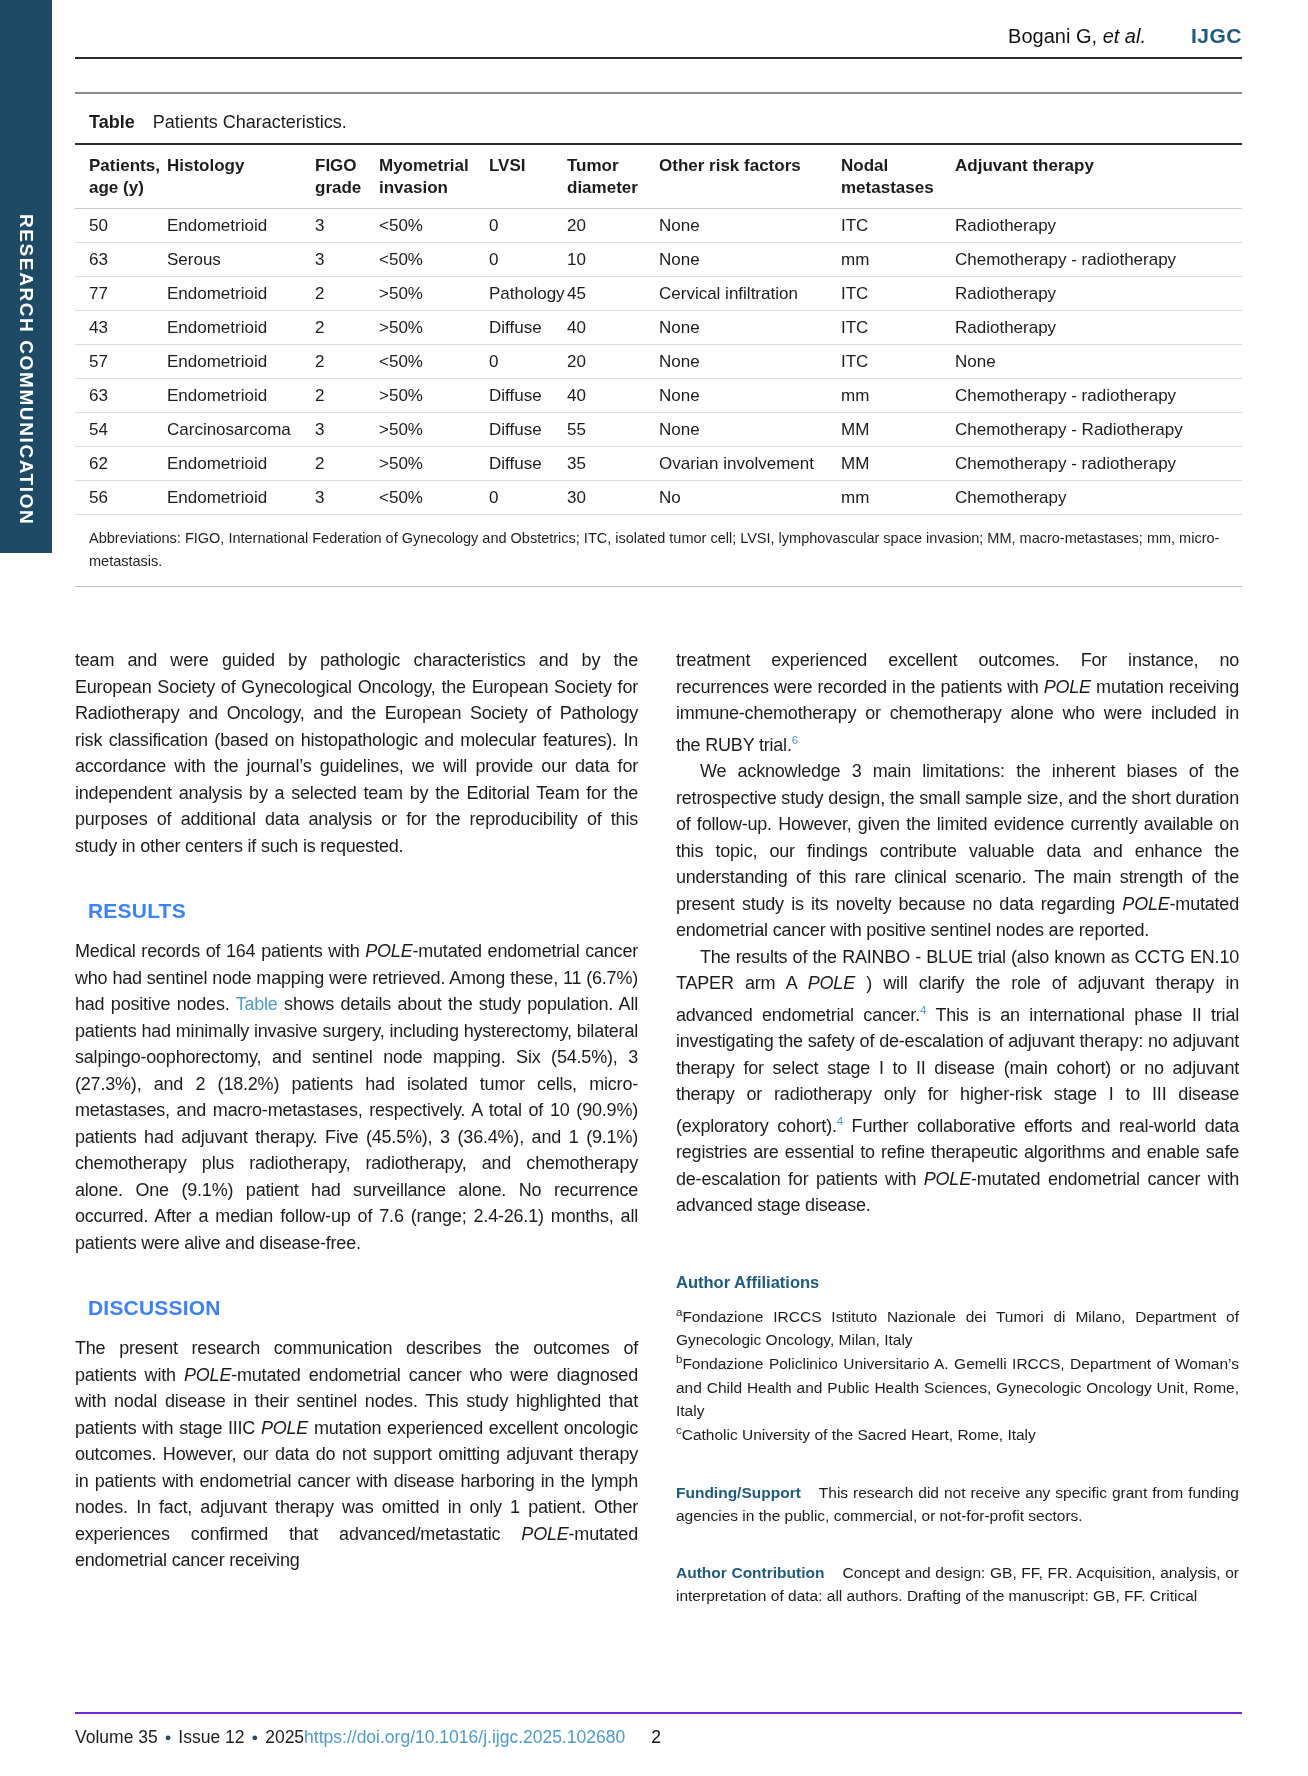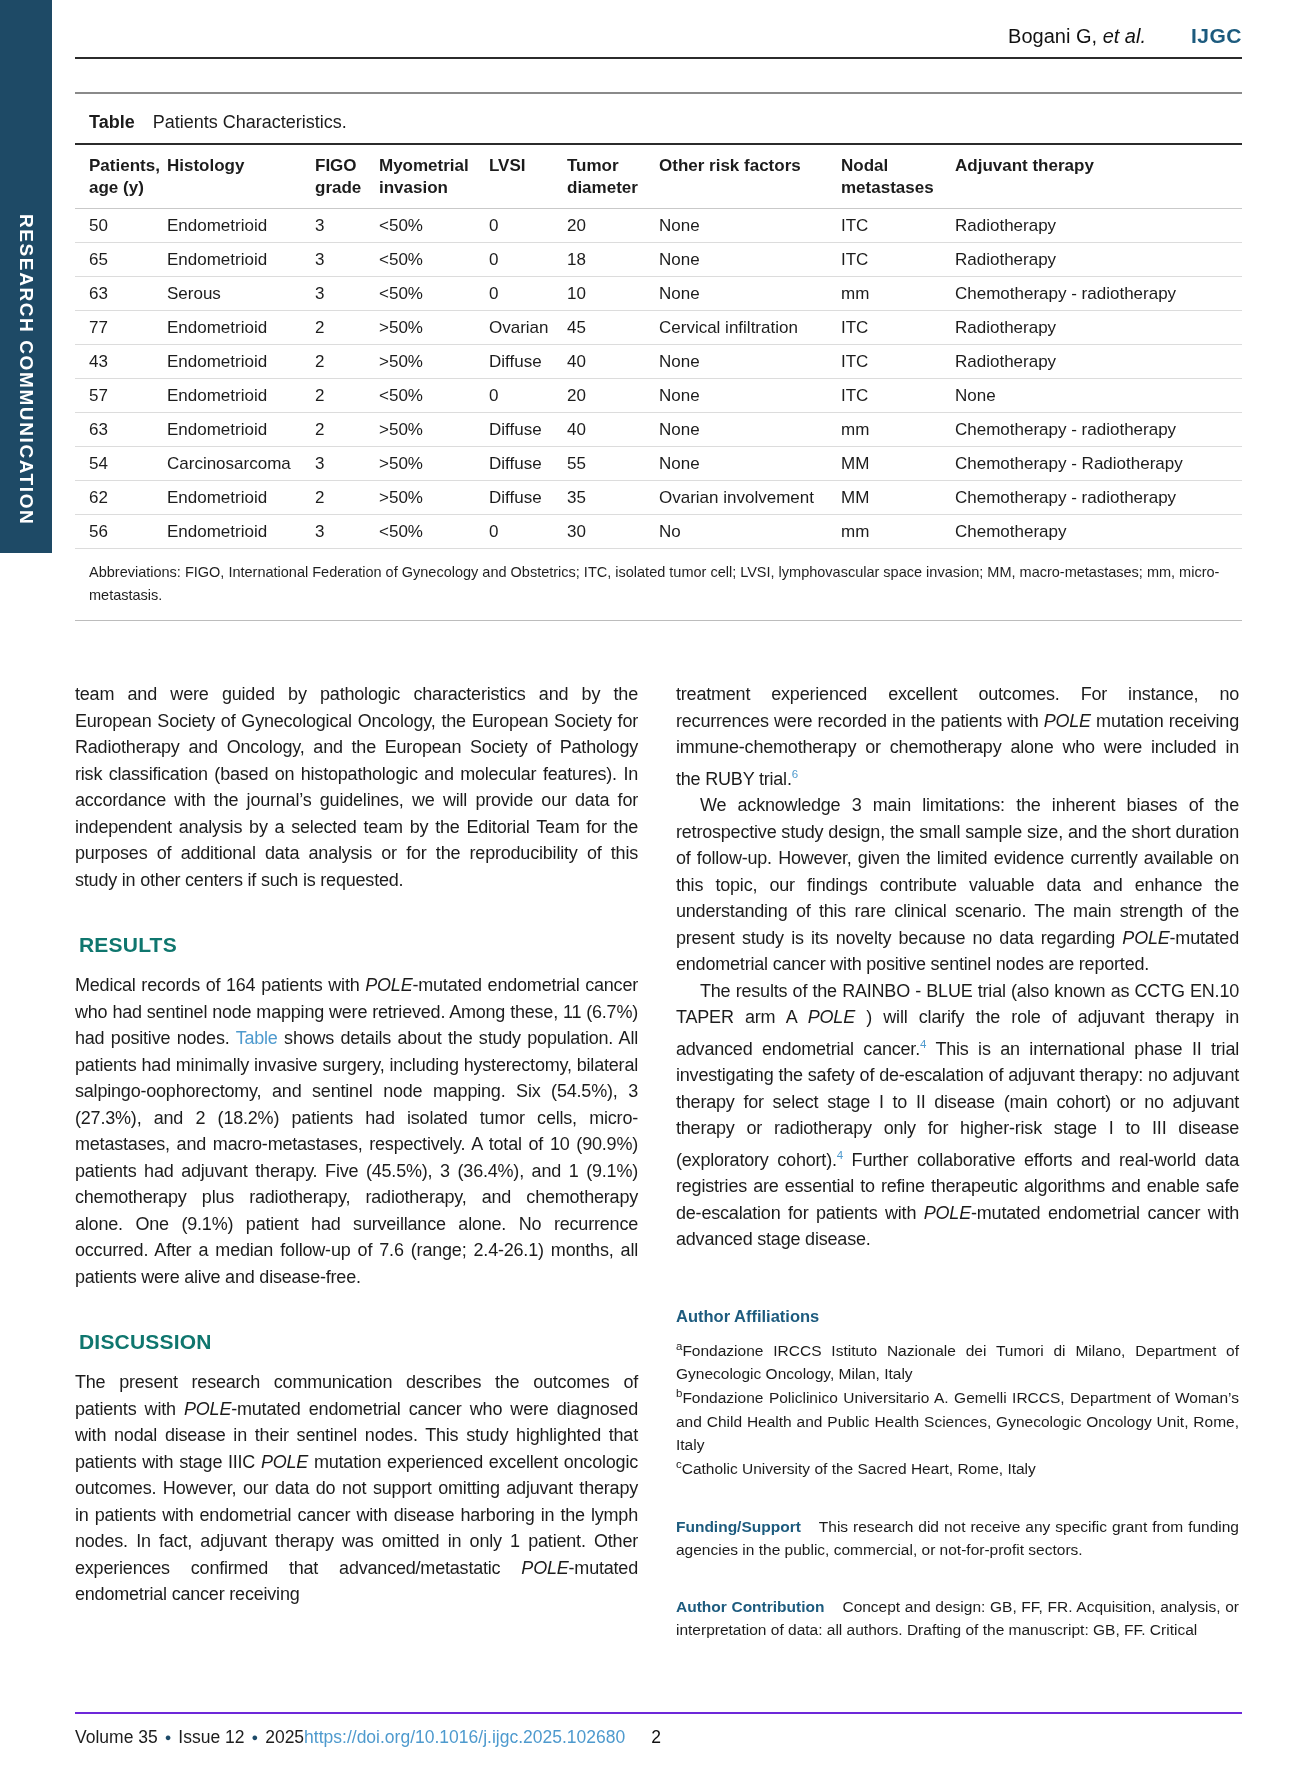--- a/index.html
+++ b/index.html
@@ -40,21 +40,21 @@
   .abbrev { padding:12px 14px 14px; font-size:14.5px; line-height:1.55; color:#1f1f1f; }
   
   .columns { display:flex; gap:38px; margin-top:60px; }
   .col { width:563px; flex:0 0 563px; }
   .body-p {
     font-size:18px; line-height:26.5px; text-align:justify; margin:0;
     letter-spacing:-0.2px; color:#1c1c1c;
   }
   .indent { text-indent:24px; }
   h2.sec {
-    color:#0f766e; font-size:21px; margin:40px 4px 15px; letter-spacing:.2px;
+    color:#3b82f6; font-size:21px; margin:40px 13px 15px; letter-spacing:.2px;
     font-weight:bold;
   }
   h3.subsec { color:#1d5b7e; font-size:16.5px; margin:54px 0 12px; font-weight:bold; }
   .small { font-size:15.5px; line-height:1.5; text-align:justify; margin:0; }
   .affl-item sup, .body-p sup { font-size:11.5px; }
   .inhead { color:#1d5b7e; font-weight:bold; margin-right:18px; }
   .section-p { margin-top:34px; }
   .link { color:#4e9ace; }
   i { font-style:italic; }
   
@@ -120,47 +120,36 @@
             <td>Endometrioid</td>
             <td>3</td>
             <td>&lt;50%</td>
             <td>0</td>
             <td>20</td>
             <td>None</td>
             <td>ITC</td>
             <td>Radiotherapy</td>
           </tr>
           <tr>
-            <td>65</td>
-            <td>Endometrioid</td>
-            <td>3</td>
-            <td>&lt;50%</td>
-            <td>0</td>
-            <td>18</td>
-            <td>None</td>
-            <td>ITC</td>
-            <td>Radiotherapy</td>
-          </tr>
-          <tr>
             <td>63</td>
             <td>Serous</td>
             <td>3</td>
             <td>&lt;50%</td>
             <td>0</td>
             <td>10</td>
             <td>None</td>
             <td>mm</td>
             <td>Chemotherapy - radiotherapy</td>
           </tr>
           <tr>
             <td>77</td>
             <td>Endometrioid</td>
             <td>2</td>
             <td>&gt;50%</td>
-            <td>Ovarian</td>
+            <td>Pathology</td>
             <td>45</td>
             <td>Cervical infiltration</td>
             <td>ITC</td>
             <td>Radiotherapy</td>
           </tr>
           <tr>
             <td>43</td>
             <td>Endometrioid</td>
             <td>2</td>
             <td>&gt;50%</td>

